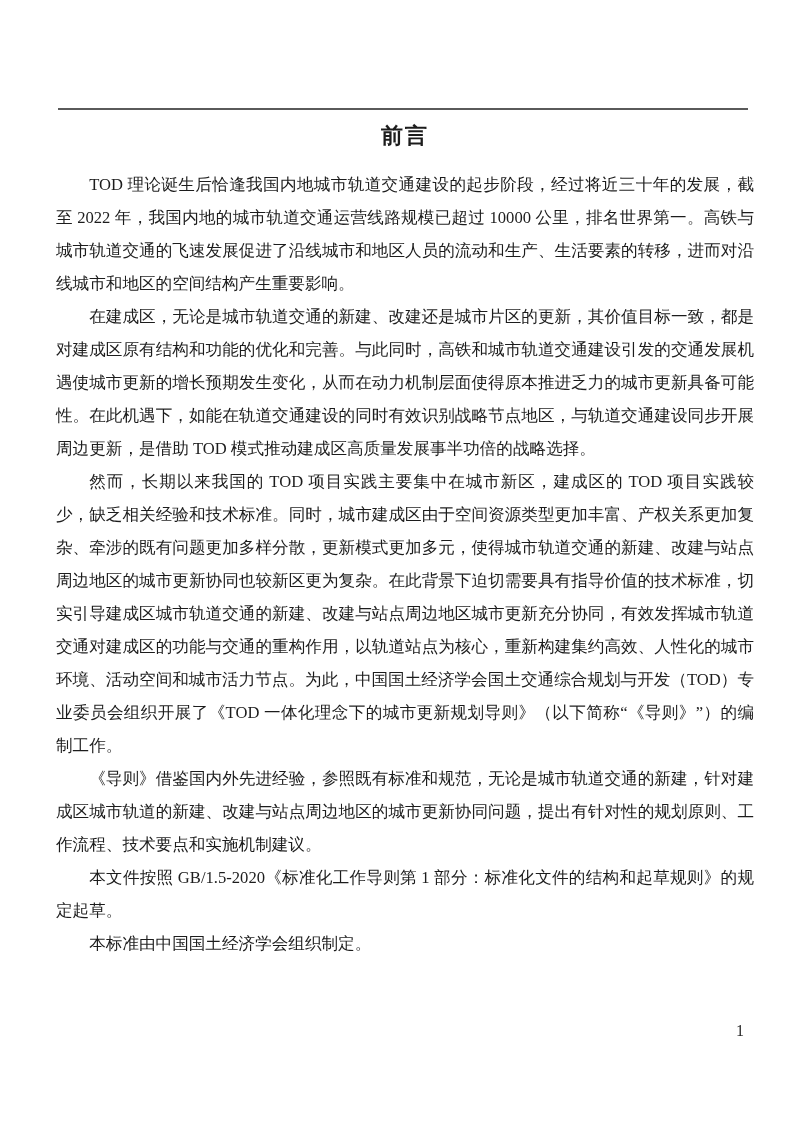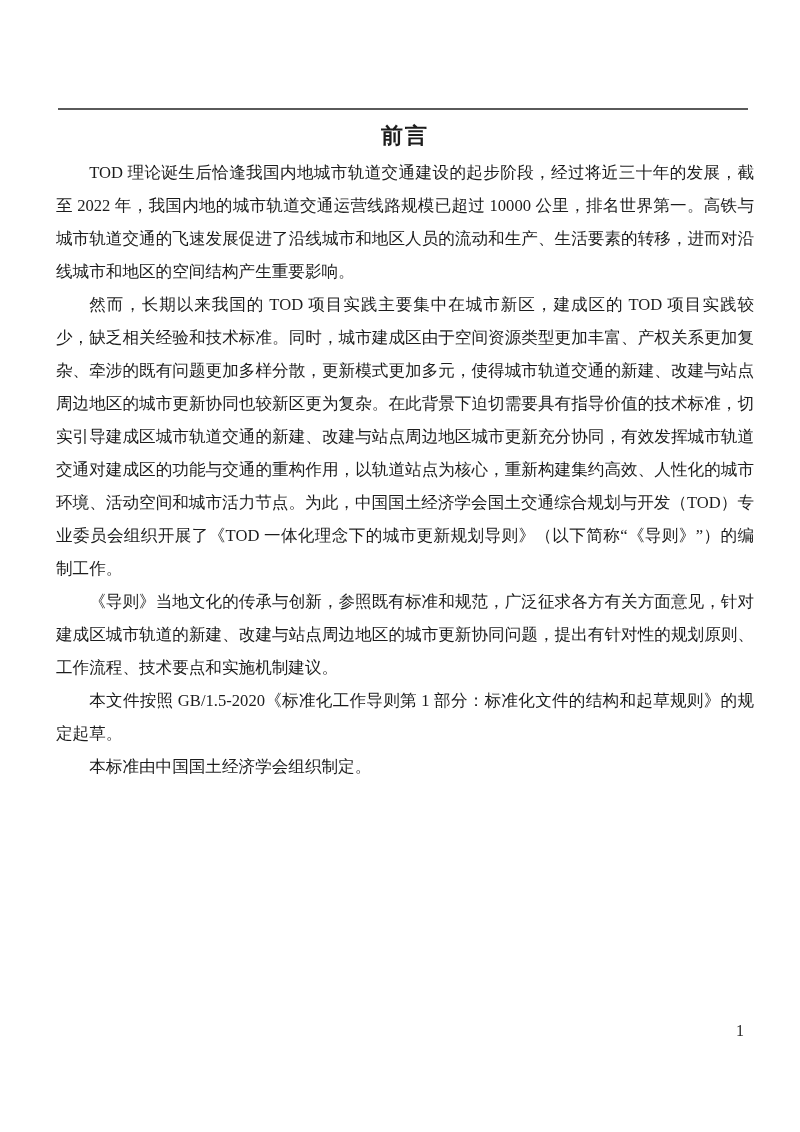--- a/index.html
+++ b/index.html
@@ -32,21 +32,21 @@
   }
   .doc-title {
     margin: 10px 0 0 0;
     font-size: 22px;
     line-height: 32px;
     font-weight: bold;
     text-align: center;
     letter-spacing: 2px;
   }
   .doc-body {
-    margin-top: 4px;
+    margin-top: 16px;
   }
   .doc-body p {
     margin: 0;
     font-size: 16.6px;
     line-height: 33px;
     text-align: justify;
     text-justify: inter-character;
     text-indent: 2em;
     word-break: break-all;
   }
@@ -63,20 +63,21 @@
 </style>
 </head>
 <body>
 
 <div class="page">
   <div class="content">
     <div class="header-rule"></div>
     <h1 class="doc-title">前言</h1>
     <div class="doc-body">
       <p>TOD 理论诞生后恰逢我国内地城市轨道交通建设的起步阶段，经过将近三十年的发展，截至 2022 年，我国内地的城市轨道交通运营线路规模已超过 10000 公里，排名世界第一。高铁与城市轨道交通的飞速发展促进了沿线城市和地区人员的流动和生产、生活要素的转移，进而对沿线城市和地区的空间结构产生重要影响。</p>
+      <p>在建成区，无论是城市轨道交通的新建、改建还是城市片区的更新，其价值目标一致，都是对建成区原有结构和功能的优化和完善。与此同时，高铁和城市轨道交通建设引发的交通发展机遇使城市更新的增长预期发生变化，从而在动力机制层面使得原本推进乏力的城市更新具备可能性。在此机遇下，如能在轨道交通建设的同时有效识别战略节点地区，与轨道交通建设同步开展周边更新，是借助 TOD 模式推动建成区高质量发展事半功倍的战略选择。</p>
       <p>然而，长期以来我国的 TOD 项目实践主要集中在城市新区，建成区的 TOD 项目实践较少，缺乏相关经验和技术标准。同时，城市建成区由于空间资源类型更加丰富、产权关系更加复杂、牵涉的既有问题更加多样分散，更新模式更加多元，使得城市轨道交通的新建、改建与站点周边地区的城市更新协同也较新区更为复杂。在此背景下迫切需要具有指导价值的技术标准，切实引导建成区城市轨道交通的新建、改建与站点周边地区城市更新充分协同，有效发挥城市轨道交通对建成区的功能与交通的重构作用，以轨道站点为核心，重新构建集约高效、人性化的城市环境、活动空间和城市活力节点。为此，中国国土经济学会国土交通综合规划与开发（TOD）专业委员会组织开展了《TOD 一体化理念下的城市更新规划导则》（以下简称“《导则》”）的编制工作。</p>
-      <p>《导则》当地文化的传承与创新，参照既有标准和规范，广泛征求各方有关方面意见，针对建成区城市轨道的新建、改建与站点周边地区的城市更新协同问题，提出有针对性的规划原则、工作流程、技术要点和实施机制建议。</p>
+      <p>《导则》借鉴国内外先进经验，参照既有标准和规范，无论是城市轨道交通的新建，针对建成区城市轨道的新建、改建与站点周边地区的城市更新协同问题，提出有针对性的规划原则、工作流程、技术要点和实施机制建议。</p>
       <p>本文件按照 GB/1.5-2020《标准化工作导则第 1 部分：标准化文件的结构和起草规则》的规定起草。</p>
       <p>本标准由中国国土经济学会组织制定。</p>
     </div>
   </div>
   <div class="page-number">1</div>
 </div>
 
 </body></html>

